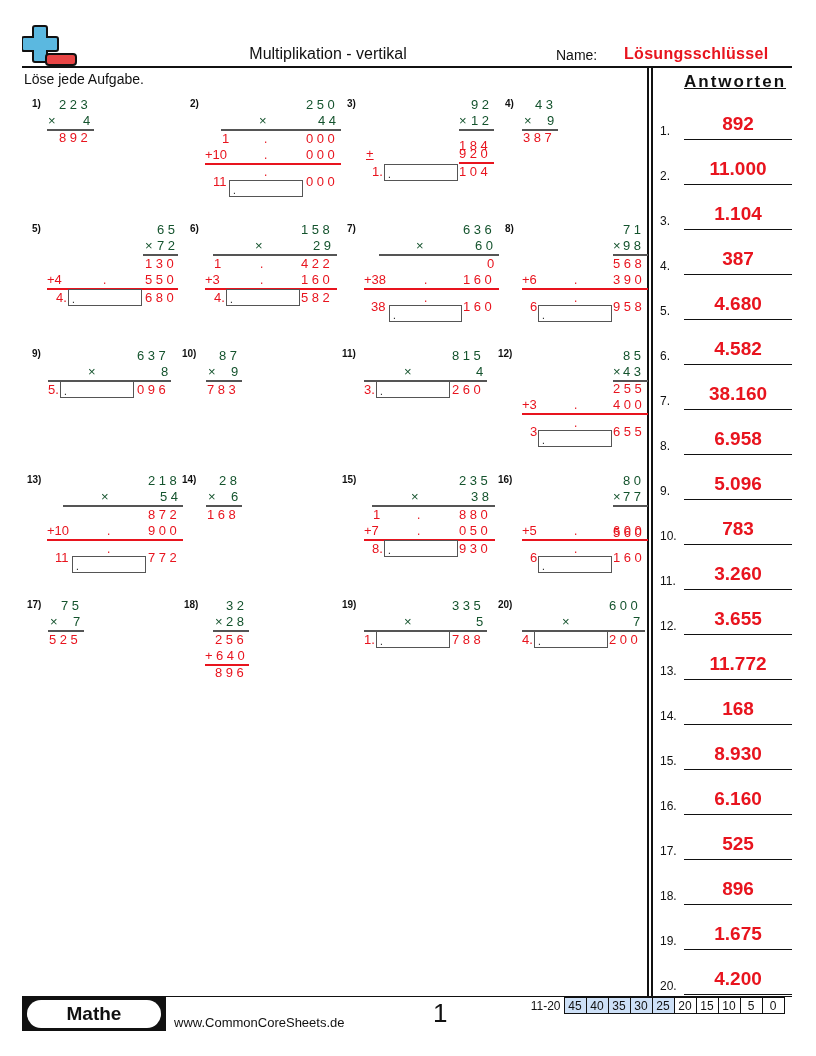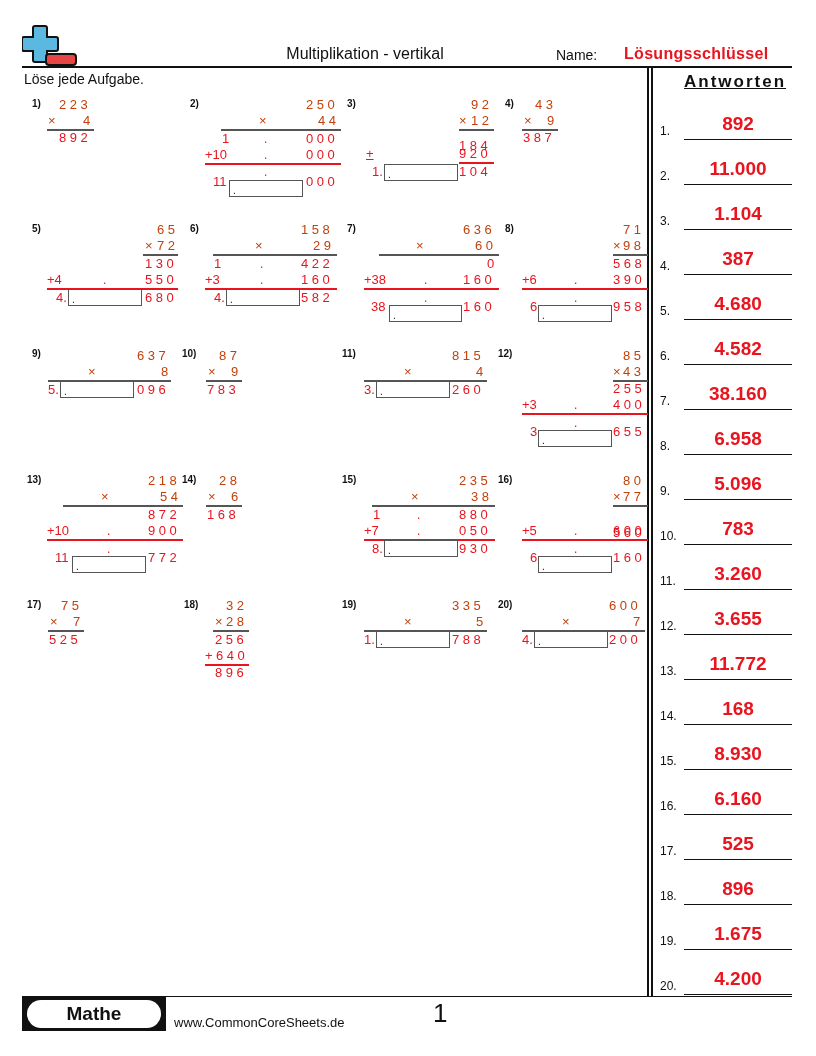--- a/index.html
+++ b/index.html
@@ -1,35 +1,35 @@
 <!DOCTYPE html>
 <html><head>
 <meta charset="utf-8">
 <style>
   * { box-sizing: border-box; margin: 0; padding: 0; }
   body { width: 816px; height: 1056px; background: #fff; position: relative; overflow: hidden;
          font-family: "Liberation Sans", "DejaVu Sans", sans-serif; color: #111; }
   .abs { position: absolute; }
-  .title { left: 0; width: 730px; top: 45px; text-align: center; font-size: 16px; }
+  .title { left: 0; width: 656px; top: 45px; text-align: center; font-size: 16px; }
   .name-label { left: 556px; top: 47px; font-size: 14px; }
   .name-value { left: 624px; top: 45px; font-size: 16px; font-weight: bold; color: #e8141e; letter-spacing: 0.3px; }
   .header-rule { left: 22px; top: 66px; width: 770px; height: 2px; background: #111; }
   .instructions { left: 24px; top: 71px; font-size: 14px; font-weight: normal; }
   .vsep1 { left: 647px; top: 68px; width: 2px; height: 928px; background: #111; }
   .vsep2 { left: 651px; top: 68px; width: 2px; height: 928px; background: #111; }
   .ans-head { left: 684px; top: 72px; font-size: 17px; font-weight: bold; letter-spacing: 2px; text-decoration: underline; }
   .ans-row { left: 658px; width: 134px; height: 30px; }
   .ans-num { position: absolute; left: 2px; bottom: 2px; font-size: 12px; }
   .ans-line { position: absolute; left: 26px; right: 0; bottom: 0; height: 1.5px; background: #111; }
   .ans-val { position: absolute; left: 26px; right: 0; bottom: 5px; text-align: center; font-size: 19px; font-weight: bold; color: #e8141e; }
 
   .pnum { font-size: 10px; font-weight: bold; }
   .d { font-size: 13px; letter-spacing: 3.5px; font-family: "Liberation Sans", sans-serif; }
   .r { color: #e8141e; }
-  .k { color: #c2410c; }
+  .k { color: #14532d; }
   .hl { height: 1.5px; background: #555; }
   .rl { height: 1.5px; background: #e8141e; }
   .bx { border: 1px solid #555; height: 17px; background: #fff; }
   .bx span { position: absolute; left: 3px; bottom: 0px; font-size: 10px; line-height: 10px; color: #111; }
   .dot { font-size: 12px; color: #e8141e; }
 
   .footer-rule { left: 22px; top: 996px; width: 770px; height: 1px; background: #111; }
   .mathe-bg { left: 22px; top: 997px; width: 144px; height: 34px; background: #111; }
   .mathe-pill { left: 27px; top: 1000px; width: 134px; height: 28px; background: #fff; border-radius: 14px;
                 text-align: center; font-size: 19px; font-weight: bold; line-height: 28px; }
@@ -461,14 +461,27 @@
   <div class="abs d r" style="left:609px;top:632px">200</div>
 </div>
 
 <div class="abs footer-rule"></div>
 <div class="abs mathe-bg"></div>
 <div class="abs mathe-pill">Mathe</div>
 <div class="abs site">www.CommonCoreSheets.de</div>
 <div class="abs page">1</div>
 <table class="score">
   <tbody>
+  <tr id="score-row2">
+    <td class="lab">11-20</td>
+  <td class="hi">45</td>
+        <td class="hi">40</td>
+        <td class="hi">35</td>
+        <td class="hi">30</td>
+        <td class="hi">25</td>
+        <td>20</td>
+        <td>15</td>
+        <td>10</td>
+        <td>5</td>
+        <td>0</td>
+      </tr>
 </tbody>
   </table>
 
 </body></html>

